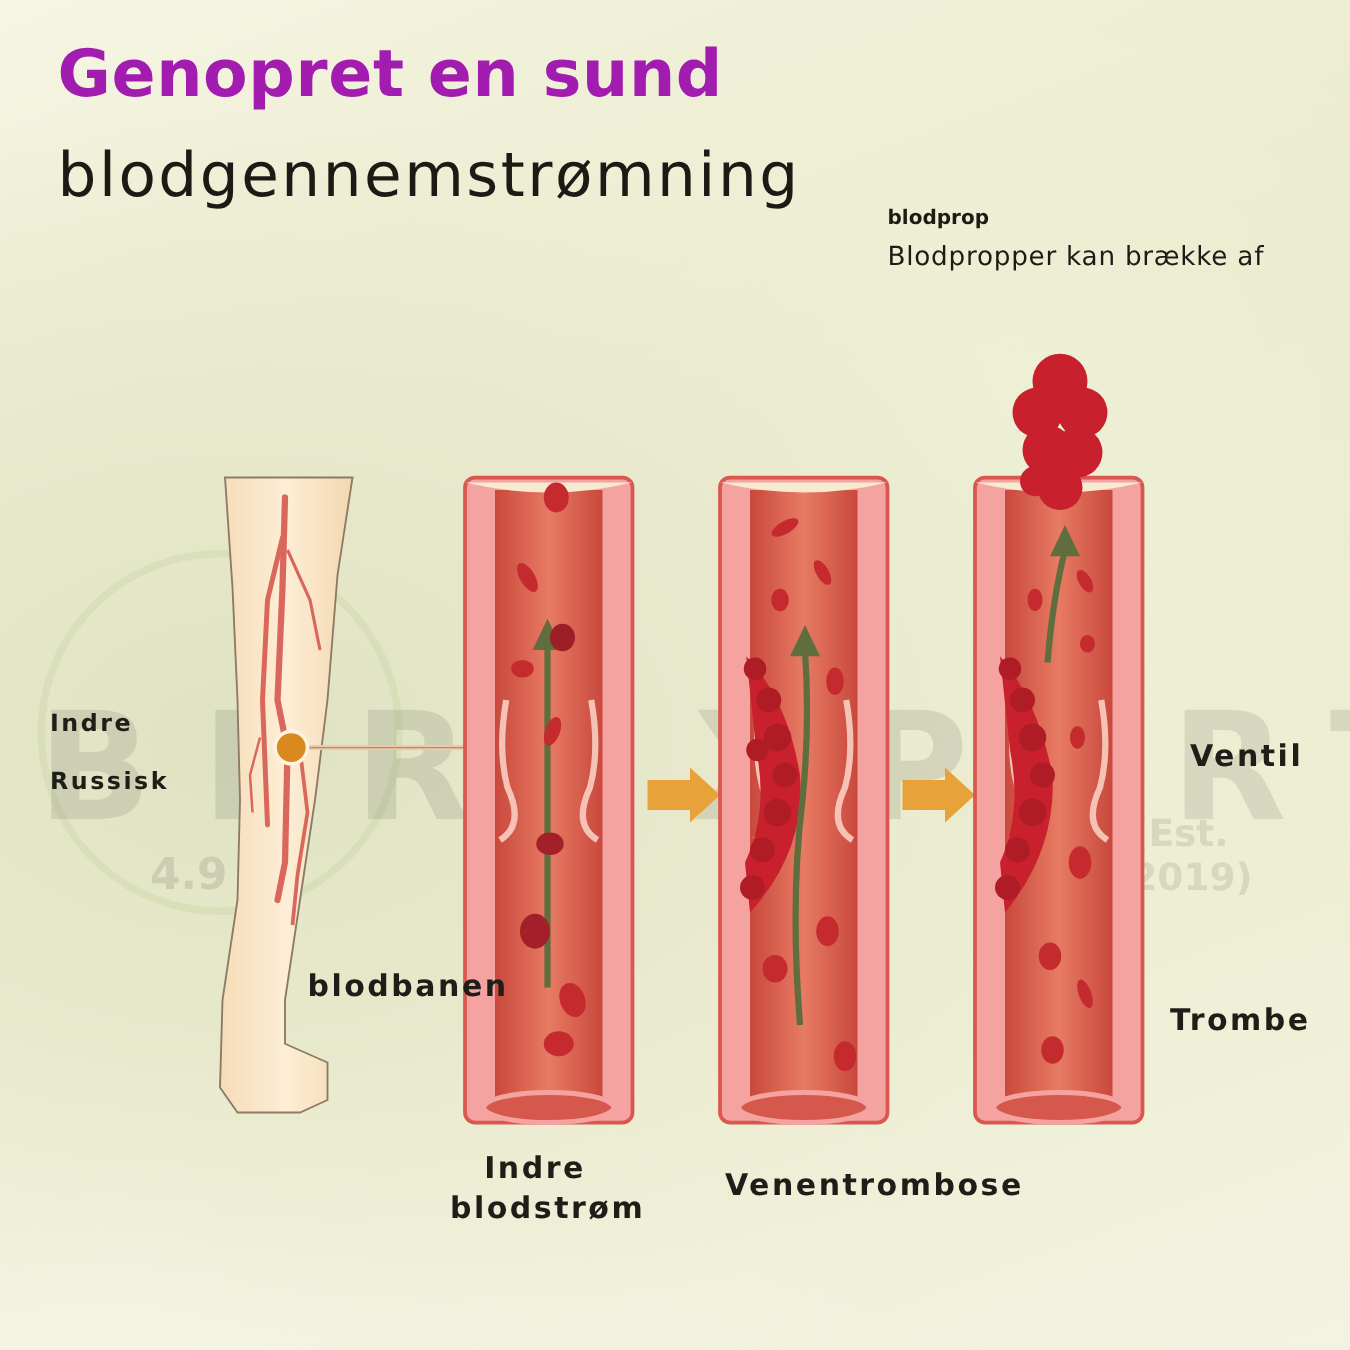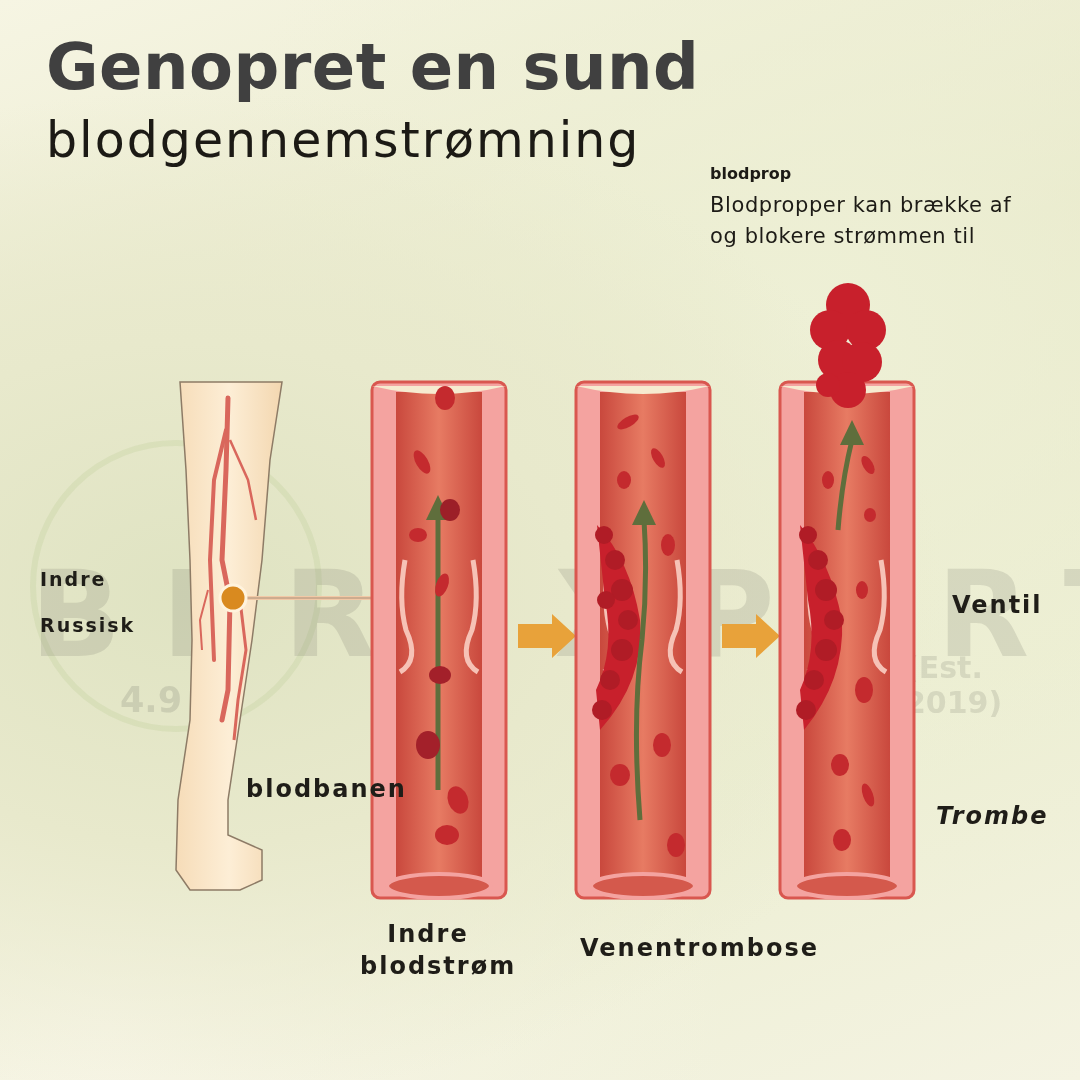--- a/index.html
+++ b/index.html
@@ -6,21 +6,21 @@
   body {
     width:1080px; height:1080px; position:relative; overflow:hidden;
     font-family: "DejaVu Sans", sans-serif;
     background: radial-gradient(ellipse at 18% 55%, #dfe3c2 0%, #e8e9cc 30%, transparent 60%),
                 radial-gradient(ellipse at 75% 30%, #eef0d6 0%, transparent 55%),
                 radial-gradient(ellipse at 10% 95%, #f7f5e6 0%, transparent 45%),
                 linear-gradient(160deg, #f6f5e3 0%, #e7e8c8 40%, #eceed2 70%, #f4f3e2 100%);
     color:#1d1b16;
   }
   .abs { position:absolute; }
-  .title { left:46px; top:30px; font-size:64px; font-weight:bold; letter-spacing:0.5px; color:#404040; }
+  .title { left:46px; top:30px; font-size:52px; font-weight:bold; letter-spacing:0.5px; color:#a21caf; }
   .subtitle { left:46px; top:112px; font-size:49px; letter-spacing:2px; color:#1c1a15; font-weight:normal; }
   .clot-head { left:710px; top:164px; font-size:16px; font-weight:bold; }
   .clot-body { left:710px; top:190px; font-size:21px; line-height:31px; letter-spacing:0.6px; }
   .lbl { font-size:19px; font-weight:bold; letter-spacing:2px; color:#1f1d18; }
   .lbl-sm { font-size:24px; font-weight:bold; letter-spacing:2px; color:#1f1d18; text-align:center; }
   .watermark { left:30px; top:545px; font-size:120px; font-weight:bold; color:rgba(110,110,100,0.18); letter-spacing:40px; white-space:nowrap; }
   .wm-est { left:905px; top:650px; font-size:30px; font-weight:bold; color:rgba(110,110,100,0.18); }
   .wm-rating { left:120px; top:680px; font-size:35px; font-weight:bold; color:rgba(110,110,100,0.2);text-align:right; }
   .wm-ring { left:30px; top:440px; width:280px; height:280px; border-radius:50%; border:6px solid rgba(140,170,90,0.12); }
   svg { position:absolute; left:0; top:0; }
@@ -158,27 +158,26 @@
     </g>
   </g>
 </svg>
 
 <div class="abs title">Genopret en sund</div>
 <div class="abs subtitle">blodgennemstrømning</div>
 
 <div class="abs clot-head">blodprop</div>
 <div class="abs clot-body">
   <div>Blodpropper kan brække af</div>
-  <div>og blokere strømmen til</div>
 </div>
 
 <div class="abs lbl" style="left:40px; top:568px;">Indre</div>
 <div class="abs lbl" style="left:40px; top:614px;">Russisk</div>
 <div class="abs lbl-sm" style="left:246px; top:775px;">blodbanen</div>
 
 <div class="abs lbl-sm" style="left:360px; top:920px; width:136px;">
   <div>Indre</div>
   <div style="margin-top:4px;">blodstrøm</div>
 </div>
 <div class="abs lbl-sm" style="left:580px; top:934px;">Venentrombose</div>
 
 <div class="abs lbl-sm" style="left:952px; top:591px;">Ventil</div>
-<div class="abs lbl-sm" style="left:936px; top:802px;font-style:italic;">Trombe</div>
+<div class="abs lbl-sm" style="left:936px; top:802px;">Trombe</div>
 
 </body></html>

